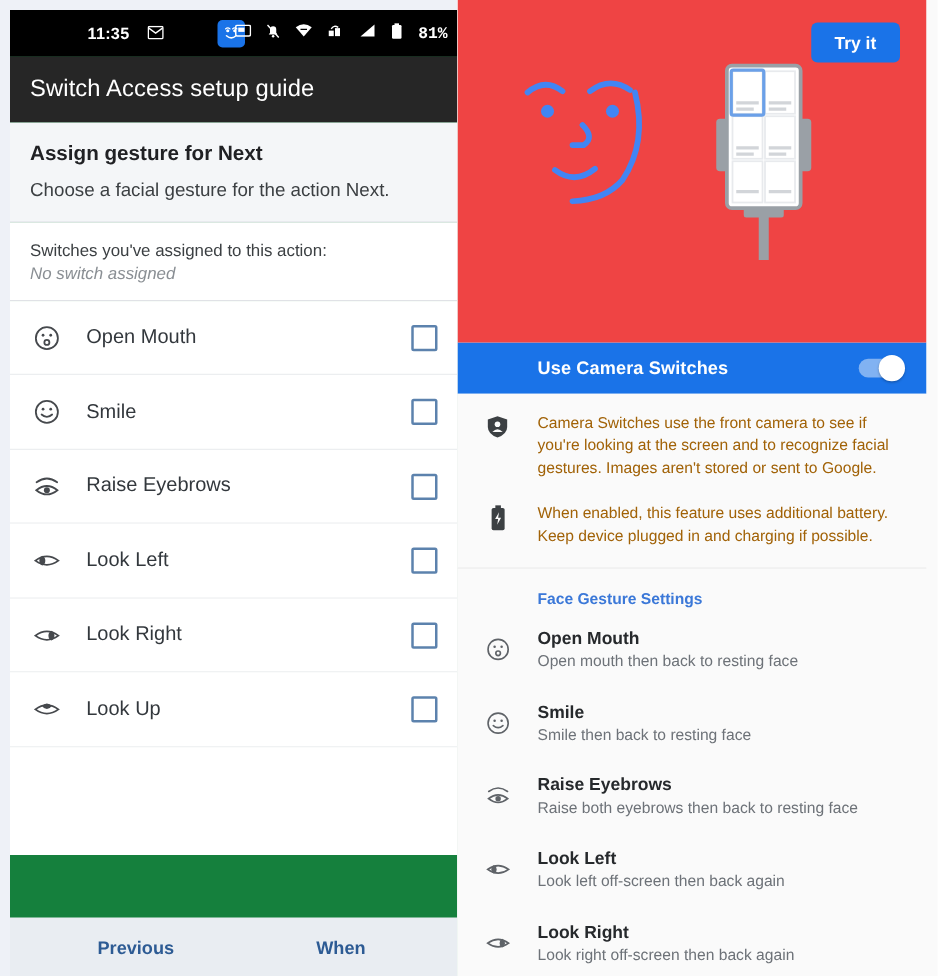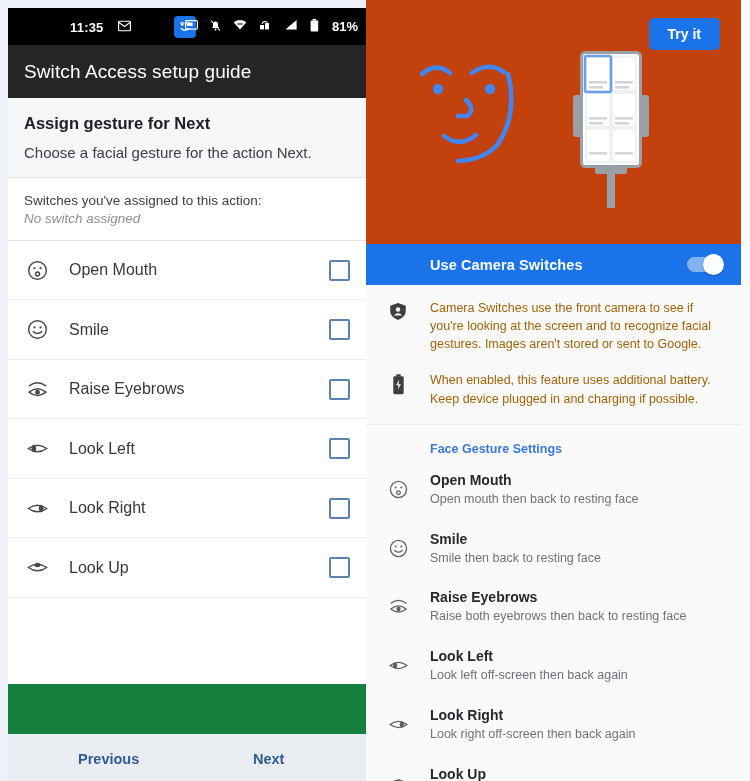--- a/index.html
+++ b/index.html
@@ -23,21 +23,21 @@
     display:flex;align-items:center;
     font-size:13px;font-weight:bold;position:relative;
   }
   .sb-time{position:absolute;left:62px;top:50%;transform:translateY(-50%);letter-spacing:.2px;}
   .sb-mail{position:absolute;left:110px;top:50%;transform:translateY(-50%);display:block;}
   .sb-face{
     position:absolute;left:166px;top:50%;transform:translateY(-50%);
     width:22px;height:22px;border-radius:4px;background:#1a73e8;
     display:flex;align-items:center;justify-content:center;
   }
-  .sb-right{position:absolute;right:8px;top:50%;transform:translateY(-50%);display:flex;align-items:center;gap:12px;}
+  .sb-right{position:absolute;right:8px;top:50%;transform:translateY(-50%);display:flex;align-items:center;gap:12px;font-family:Liberation Mono, monospace;}
   .sb-pct{font-size:13px;font-weight:bold;margin-left:1px;}
 
   .titlebar{
     height:53px;background:#262626;color:#ffffff;
     display:flex;align-items:center;padding-left:16px;
     font-size:19px;font-weight:normal;letter-spacing:.1px;
   }
 
   .assign-head{
     background:#f4f6f8;padding:16px 16px 14px 16px;
@@ -71,22 +71,22 @@
   }
   .nav-prev{position:absolute;left:70px;font-size:14.5px;font-weight:bold;color:#2d5b94;}
   .nav-next{position:absolute;left:245px;font-size:14.5px;font-weight:bold;color:#2d5b94;}
 
   
   .right-panel{
     position:relative;width:384px;height:781px;flex:0 0 384px;
     background:#fafafa;overflow:hidden;
   }
   .hero{
-    position:relative;width:375px;height:244px;margin-left:0px;
-    background:#c2410c;overflow:hidden;
+    position:relative;width:375px;height:274px;margin-left:0px;
+    background:#ef4444;overflow:hidden;
   }
   .tryit{
     position:absolute;right:21px;top:18px;
     background:#1a73e8;color:#ffffff;
     font-size:14px;font-weight:bold;
     padding:9px 19px;border-radius:5px;border:none;
     cursor:pointer;line-height:1;
   }
   .hero-face{position:absolute;left:48px;top:48px;}
   .hero-device{position:absolute;left:193px;top:48px;}
@@ -275,21 +275,21 @@
         </span>
         <span class="g-label">Look Up</span>
         <span class="g-check"></span>
       </div>
 
       <div class="list-tail"></div>
     </div>
 
     <div class="bottom-nav">
       <span class="nav-prev">Previous</span>
-      <span class="nav-next">Next</span>
+      <span class="nav-next">When</span>
     </div>
 
   </div>
   </div>
 
   <div class="panel-gap"></div>
 
   <div class="right-panel">
 
     <div class="hero">

